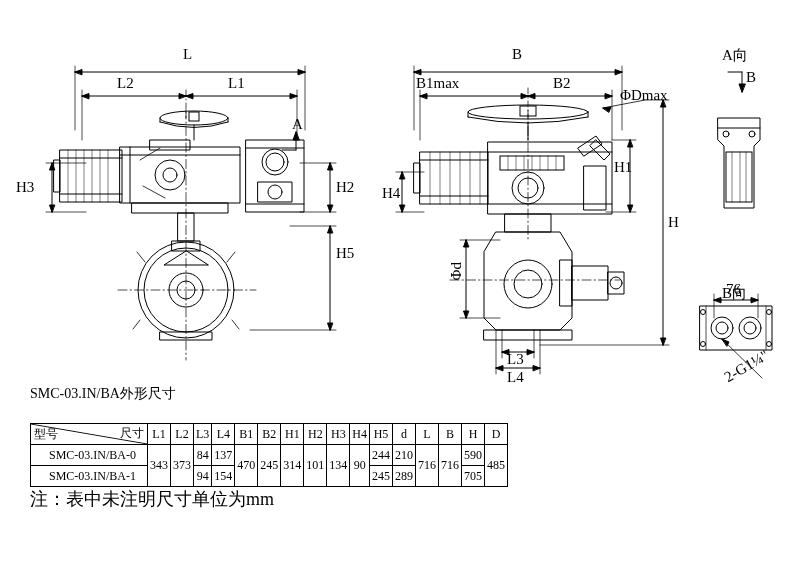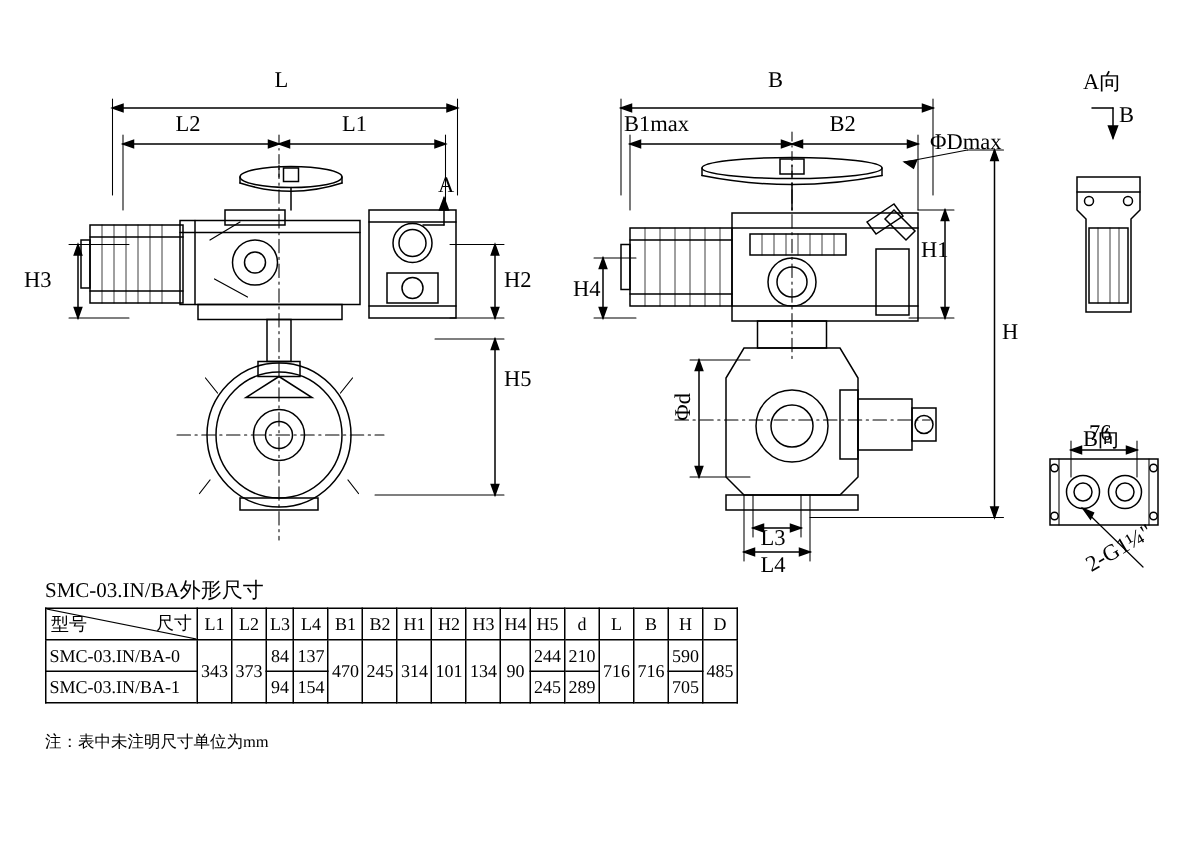--- a/index.html
+++ b/index.html
@@ -12,35 +12,35 @@
     overflow:hidden;
   }
   .stage{position:absolute;left:0;top:0;width:800px;height:565px;}
   svg.draw{position:absolute;left:0;top:0;width:800px;height:565px;}
   .lbl{position:absolute;font-size:13px;line-height:1;white-space:nowrap;}
   .lbl.big{font-size:15px;}
   .vert{writing-mode:vertical-rl;transform:rotate(180deg);}
 
   
   .tbl-wrap{position:absolute;left:30px;top:385px;}
-  .tbl-title{font-size:14px;margin-bottom:2px;}
+  .tbl-title{font-size:14px;margin-bottom:20px;}
   table.dims{border-collapse:collapse;font-size:12px;}
   table.dims td,table.dims th{
     border:1px solid #000;
     text-align:center;
     padding:1px 2px;
     font-weight:normal;
     height:18px;
   }
-  table.dims td.model{width:96px;text-align:left;padding-left:2px;}
+  table.dims td.model{width:96px;text-align:left;padding-left:18px;}
   .corner{position:relative;width:96px;height:26px;padding:0;}
   .corner .c-a{position:absolute;right:3px;top:1px;font-size:12px;}
   .corner .c-b{position:absolute;left:3px;bottom:1px;font-size:12px;}
   .corner .slash{position:absolute;left:0;top:0;width:100%;height:100%;}
-  .note{position:absolute;left:30px;top:487px;font-size:11px;}
+  .note{position:absolute;left:30px;top:487px;font-size:18px;}
 </style>
 </head>
 <body>
 
 <div class="stage">
 
   <svg class="draw" viewBox="0 0 800 565">
     <g stroke="#000" fill="none" stroke-width="1" stroke-linecap="round">
 
       <line x1="75" y1="72" x2="305" y2="72"></line>

